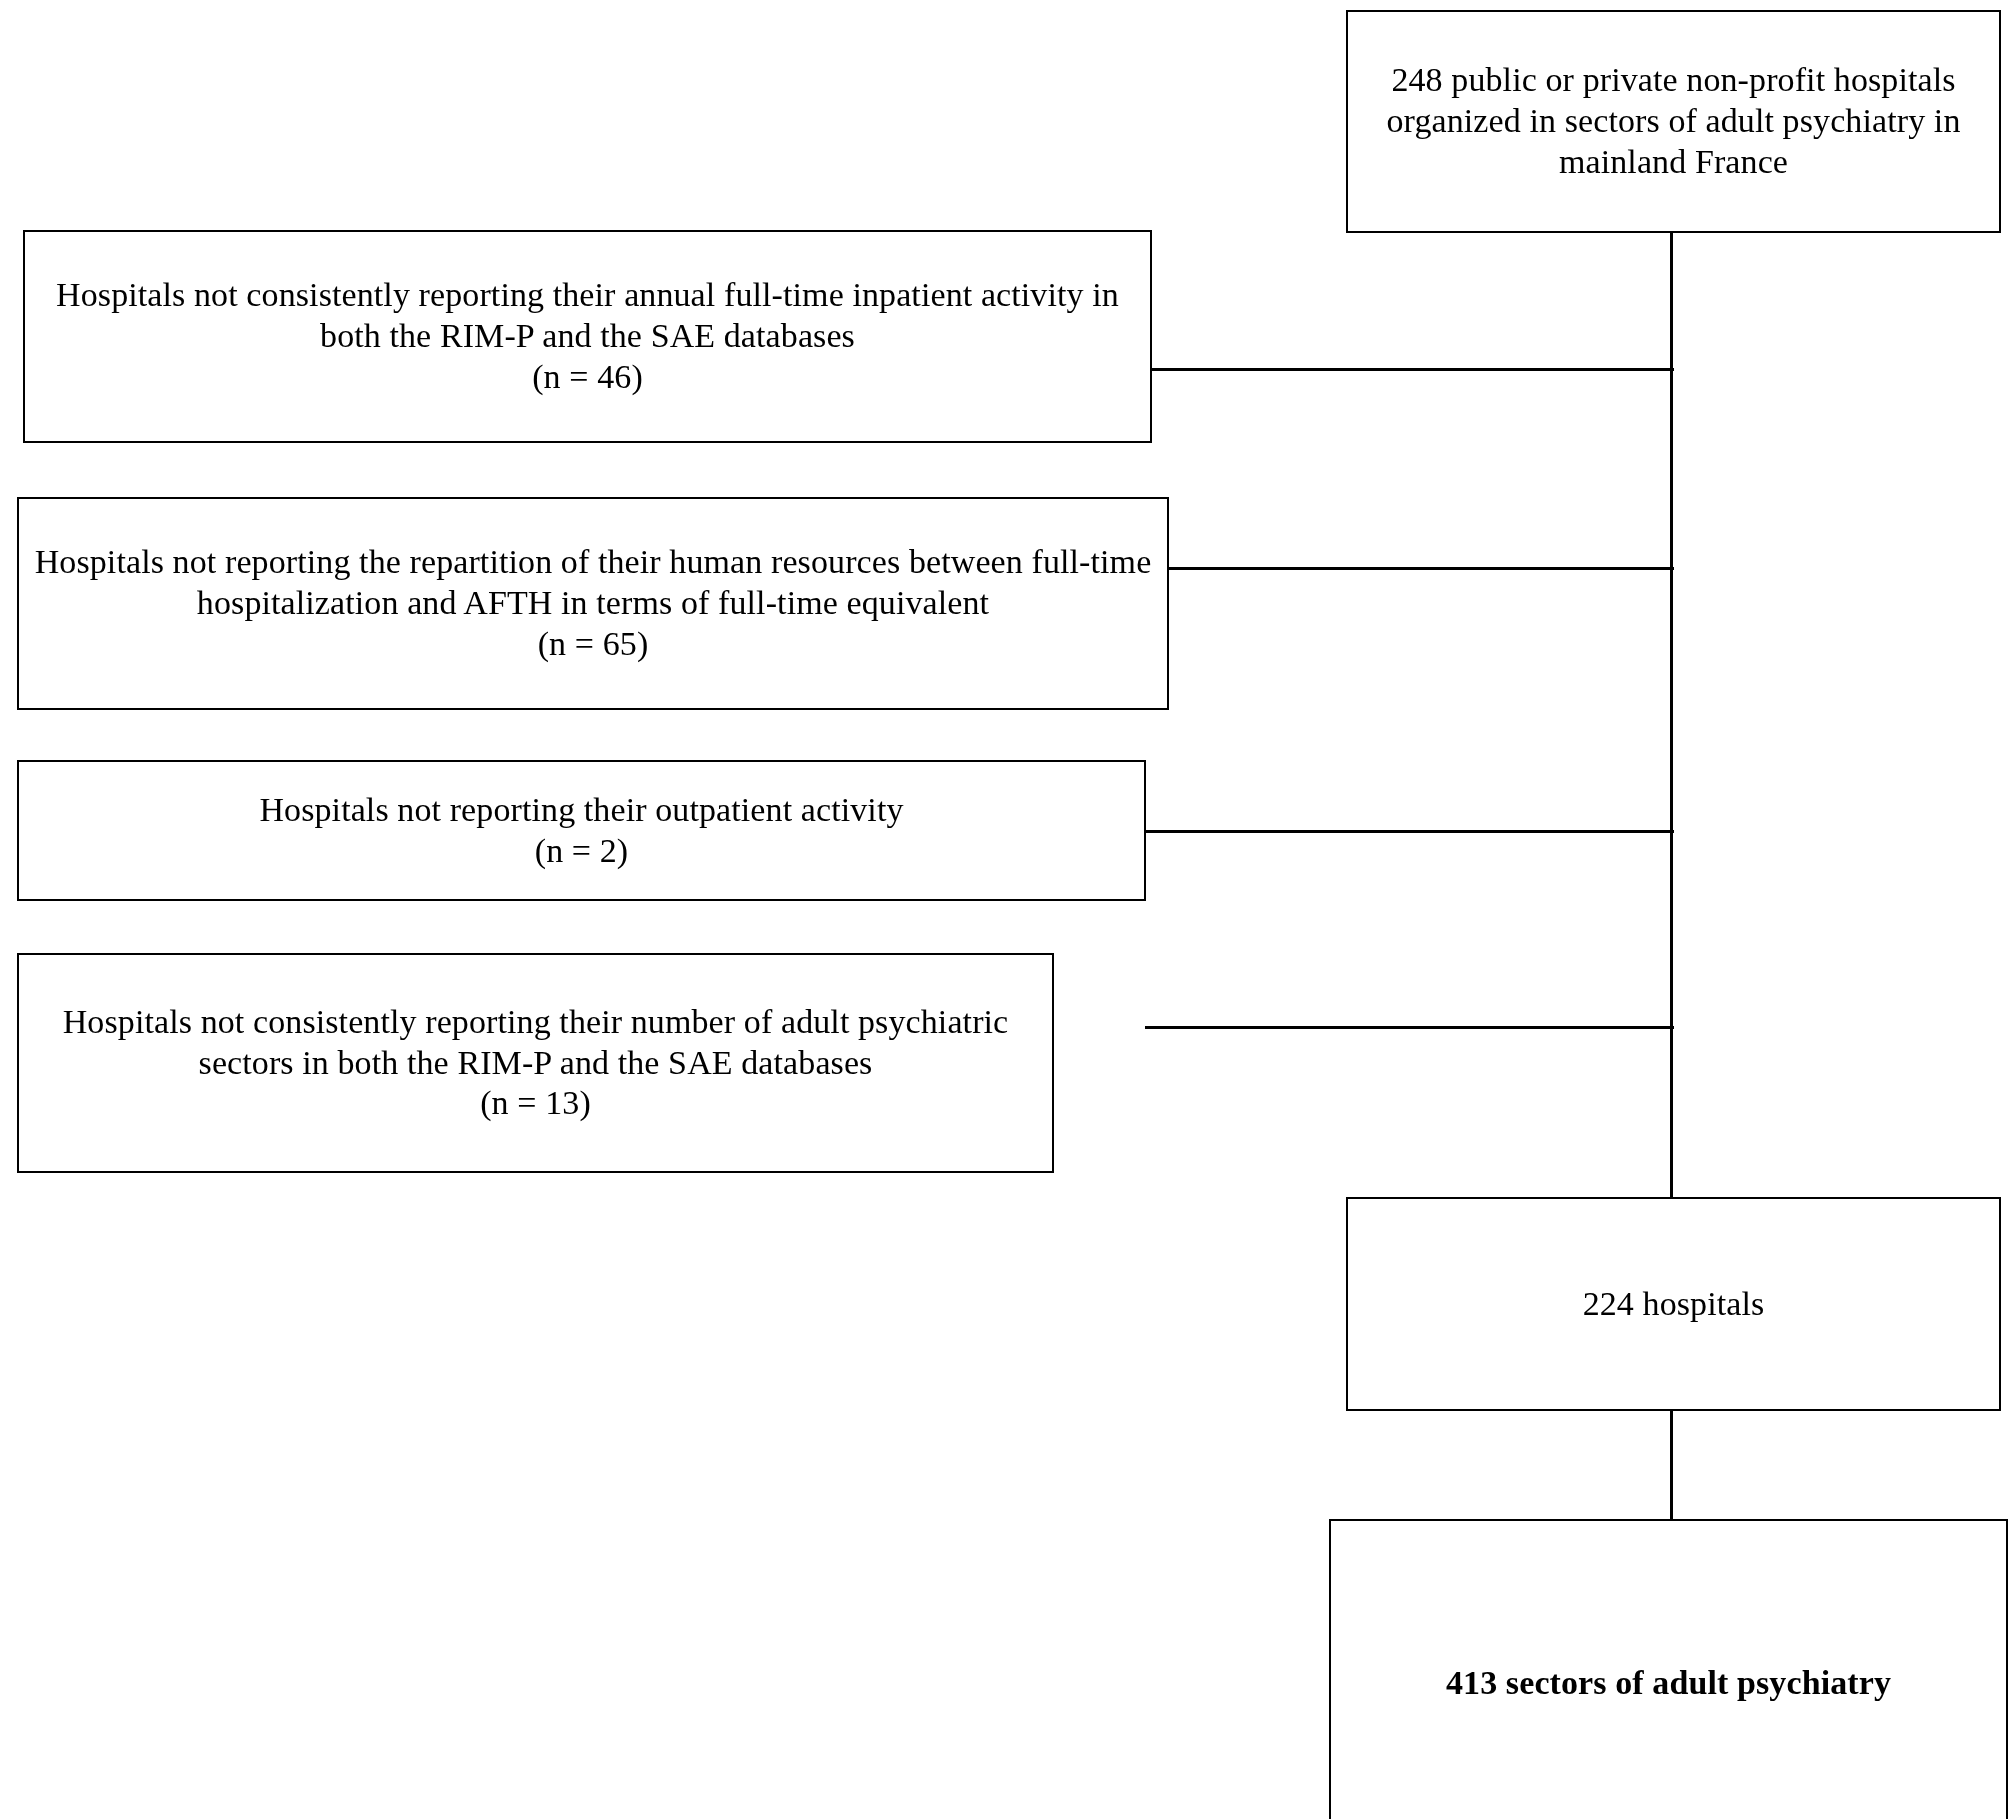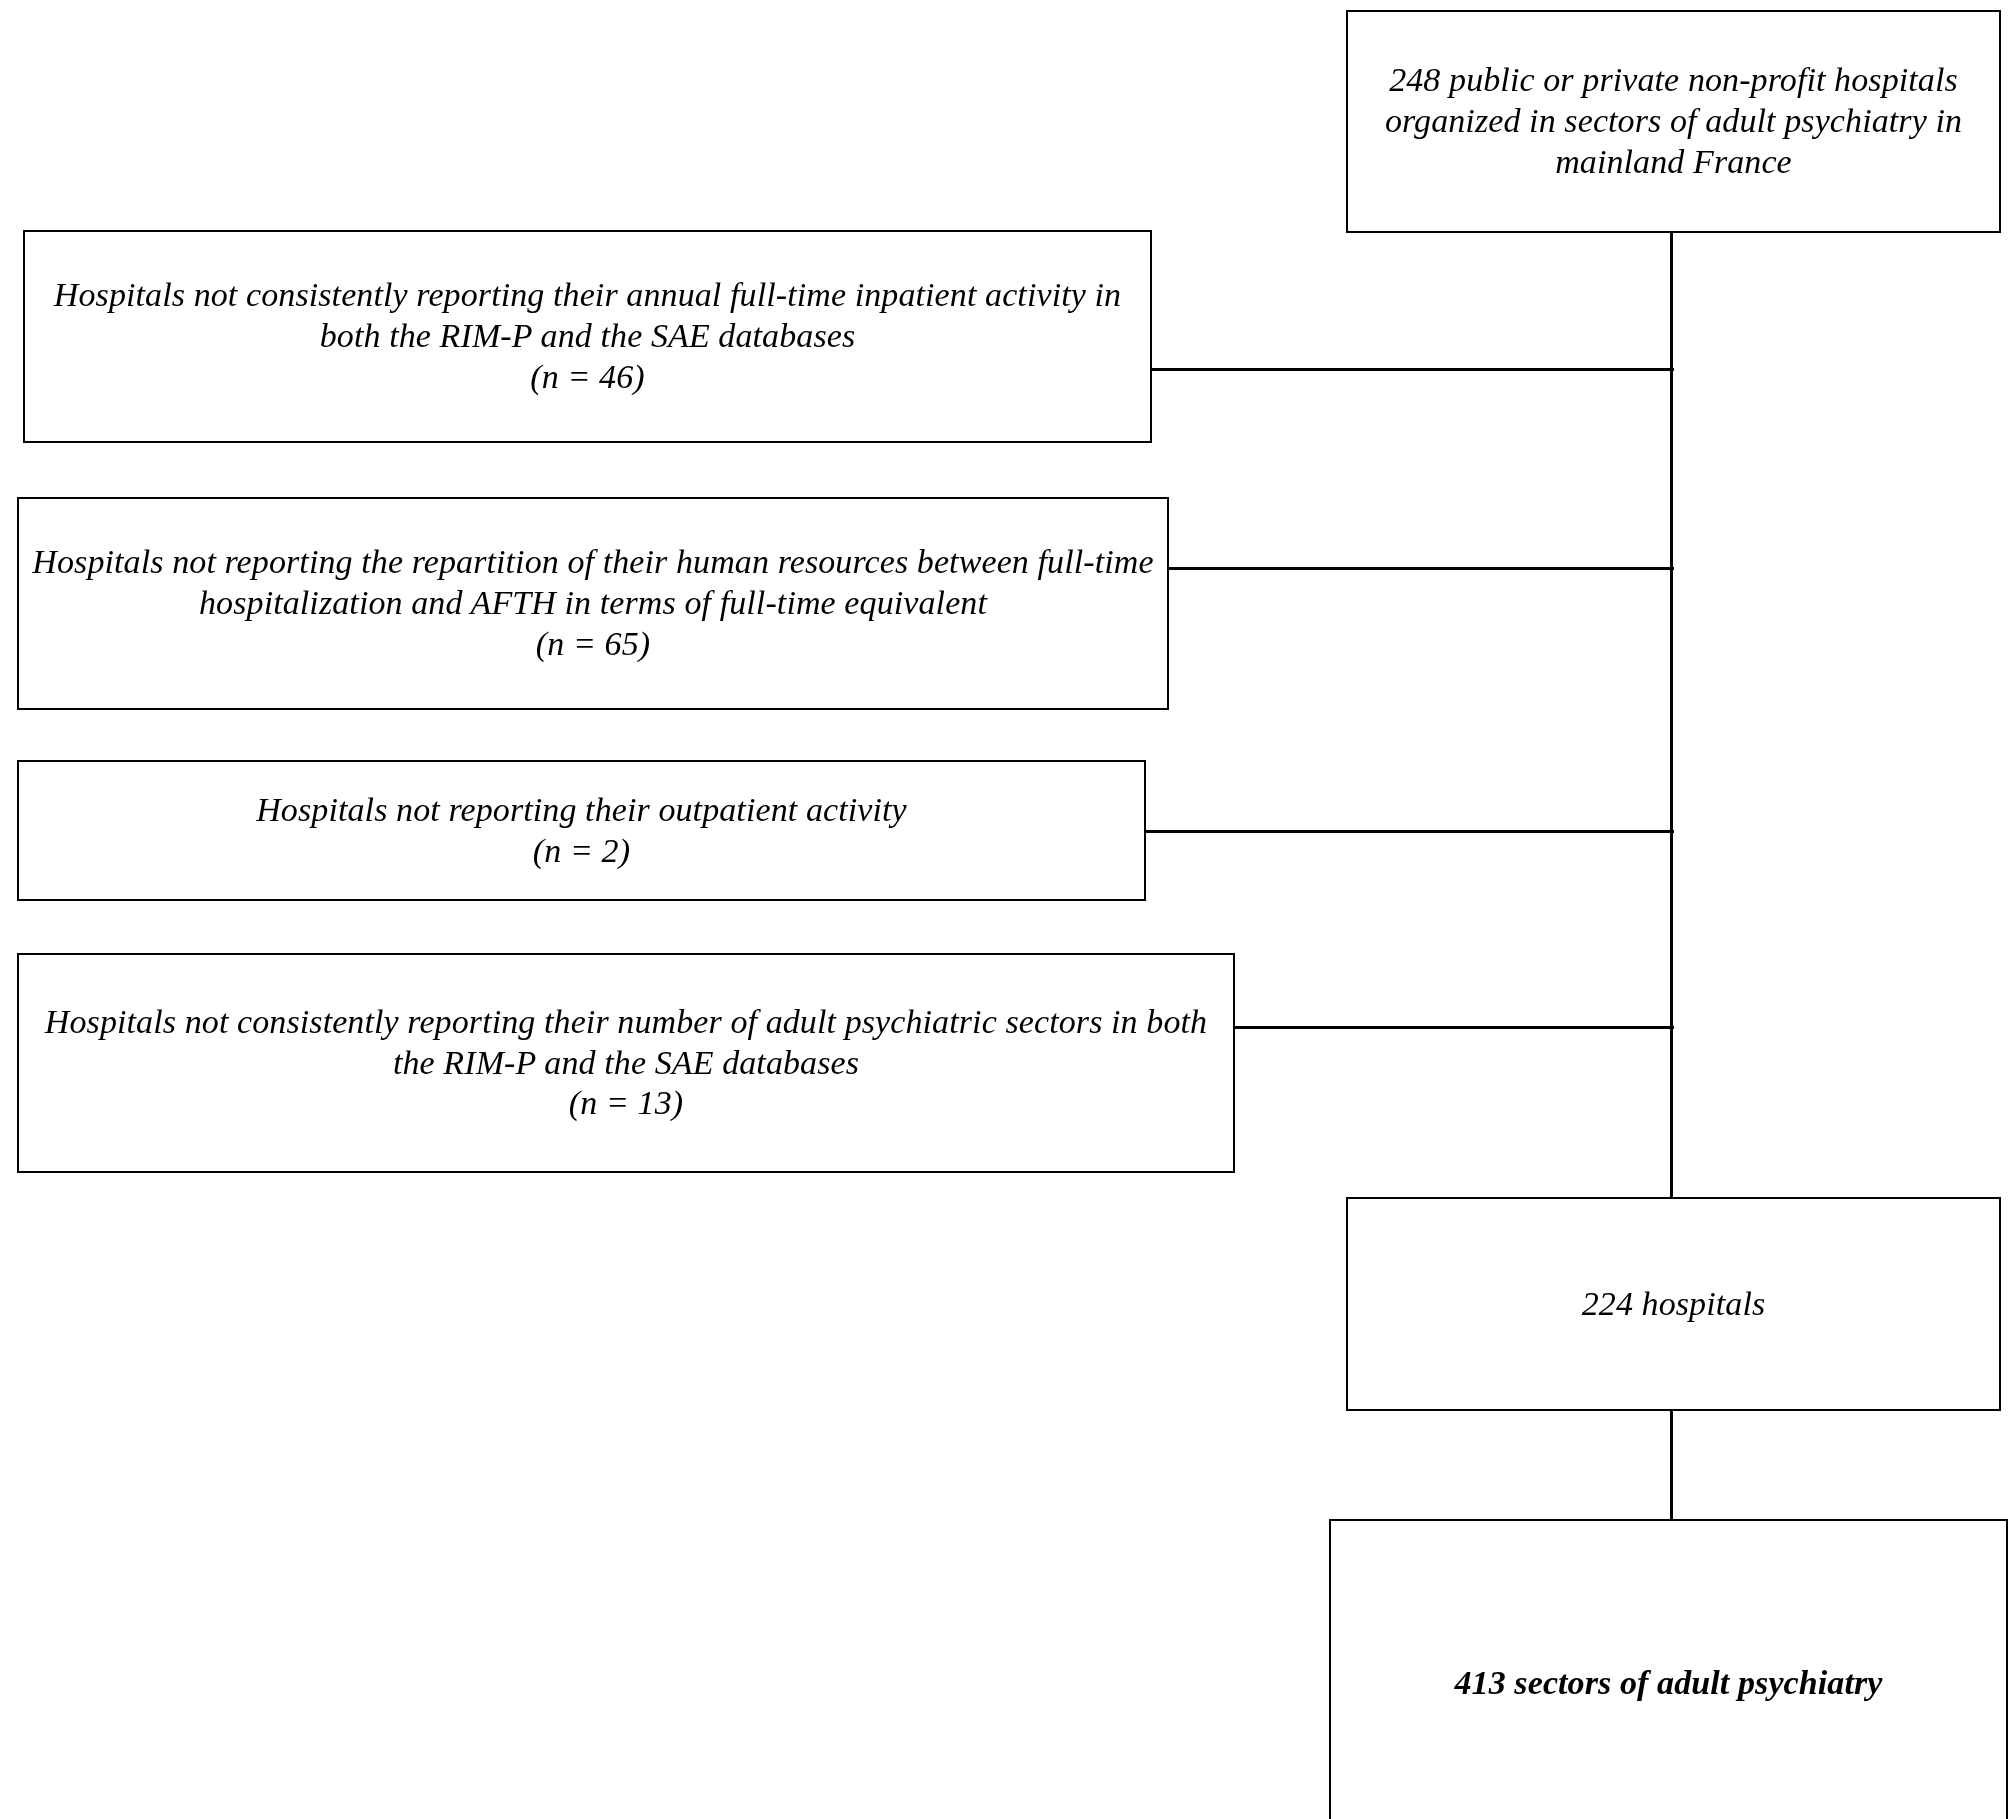--- a/index.html
+++ b/index.html
@@ -20,21 +20,20 @@
   .node {
     position: absolute;
     box-sizing: border-box;
     border: 2.8px solid #000000;
     background: #ffffff;
     display: flex;
     align-items: center;
     justify-content: center;
     text-align: center;
     z-index: 3;
-    font-style: italic;
   }
   .node .label {
     display: block;
     width: 100%;
     padding: 0 12.3px;
     font-size: 34px;
     line-height: 1.20;
     white-space: pre-line;
     letter-spacing: 0.1px;
   }
@@ -78,21 +77,21 @@
   }
   #node-excl-2 {
     left: 17px;
     top: 760px;
     width: 1129px;
     height: 141px;
   }
   #node-excl-3 {
     left: 17px;
     top: 953px;
-    width: 1218px;
+    width: 1037px;
     height: 220px;
   }
   
   #node-hospitals {
     left: 1346px;
     top: 1197px;
     width: 655px;
     height: 214px;
   }
   #node-sectors {

